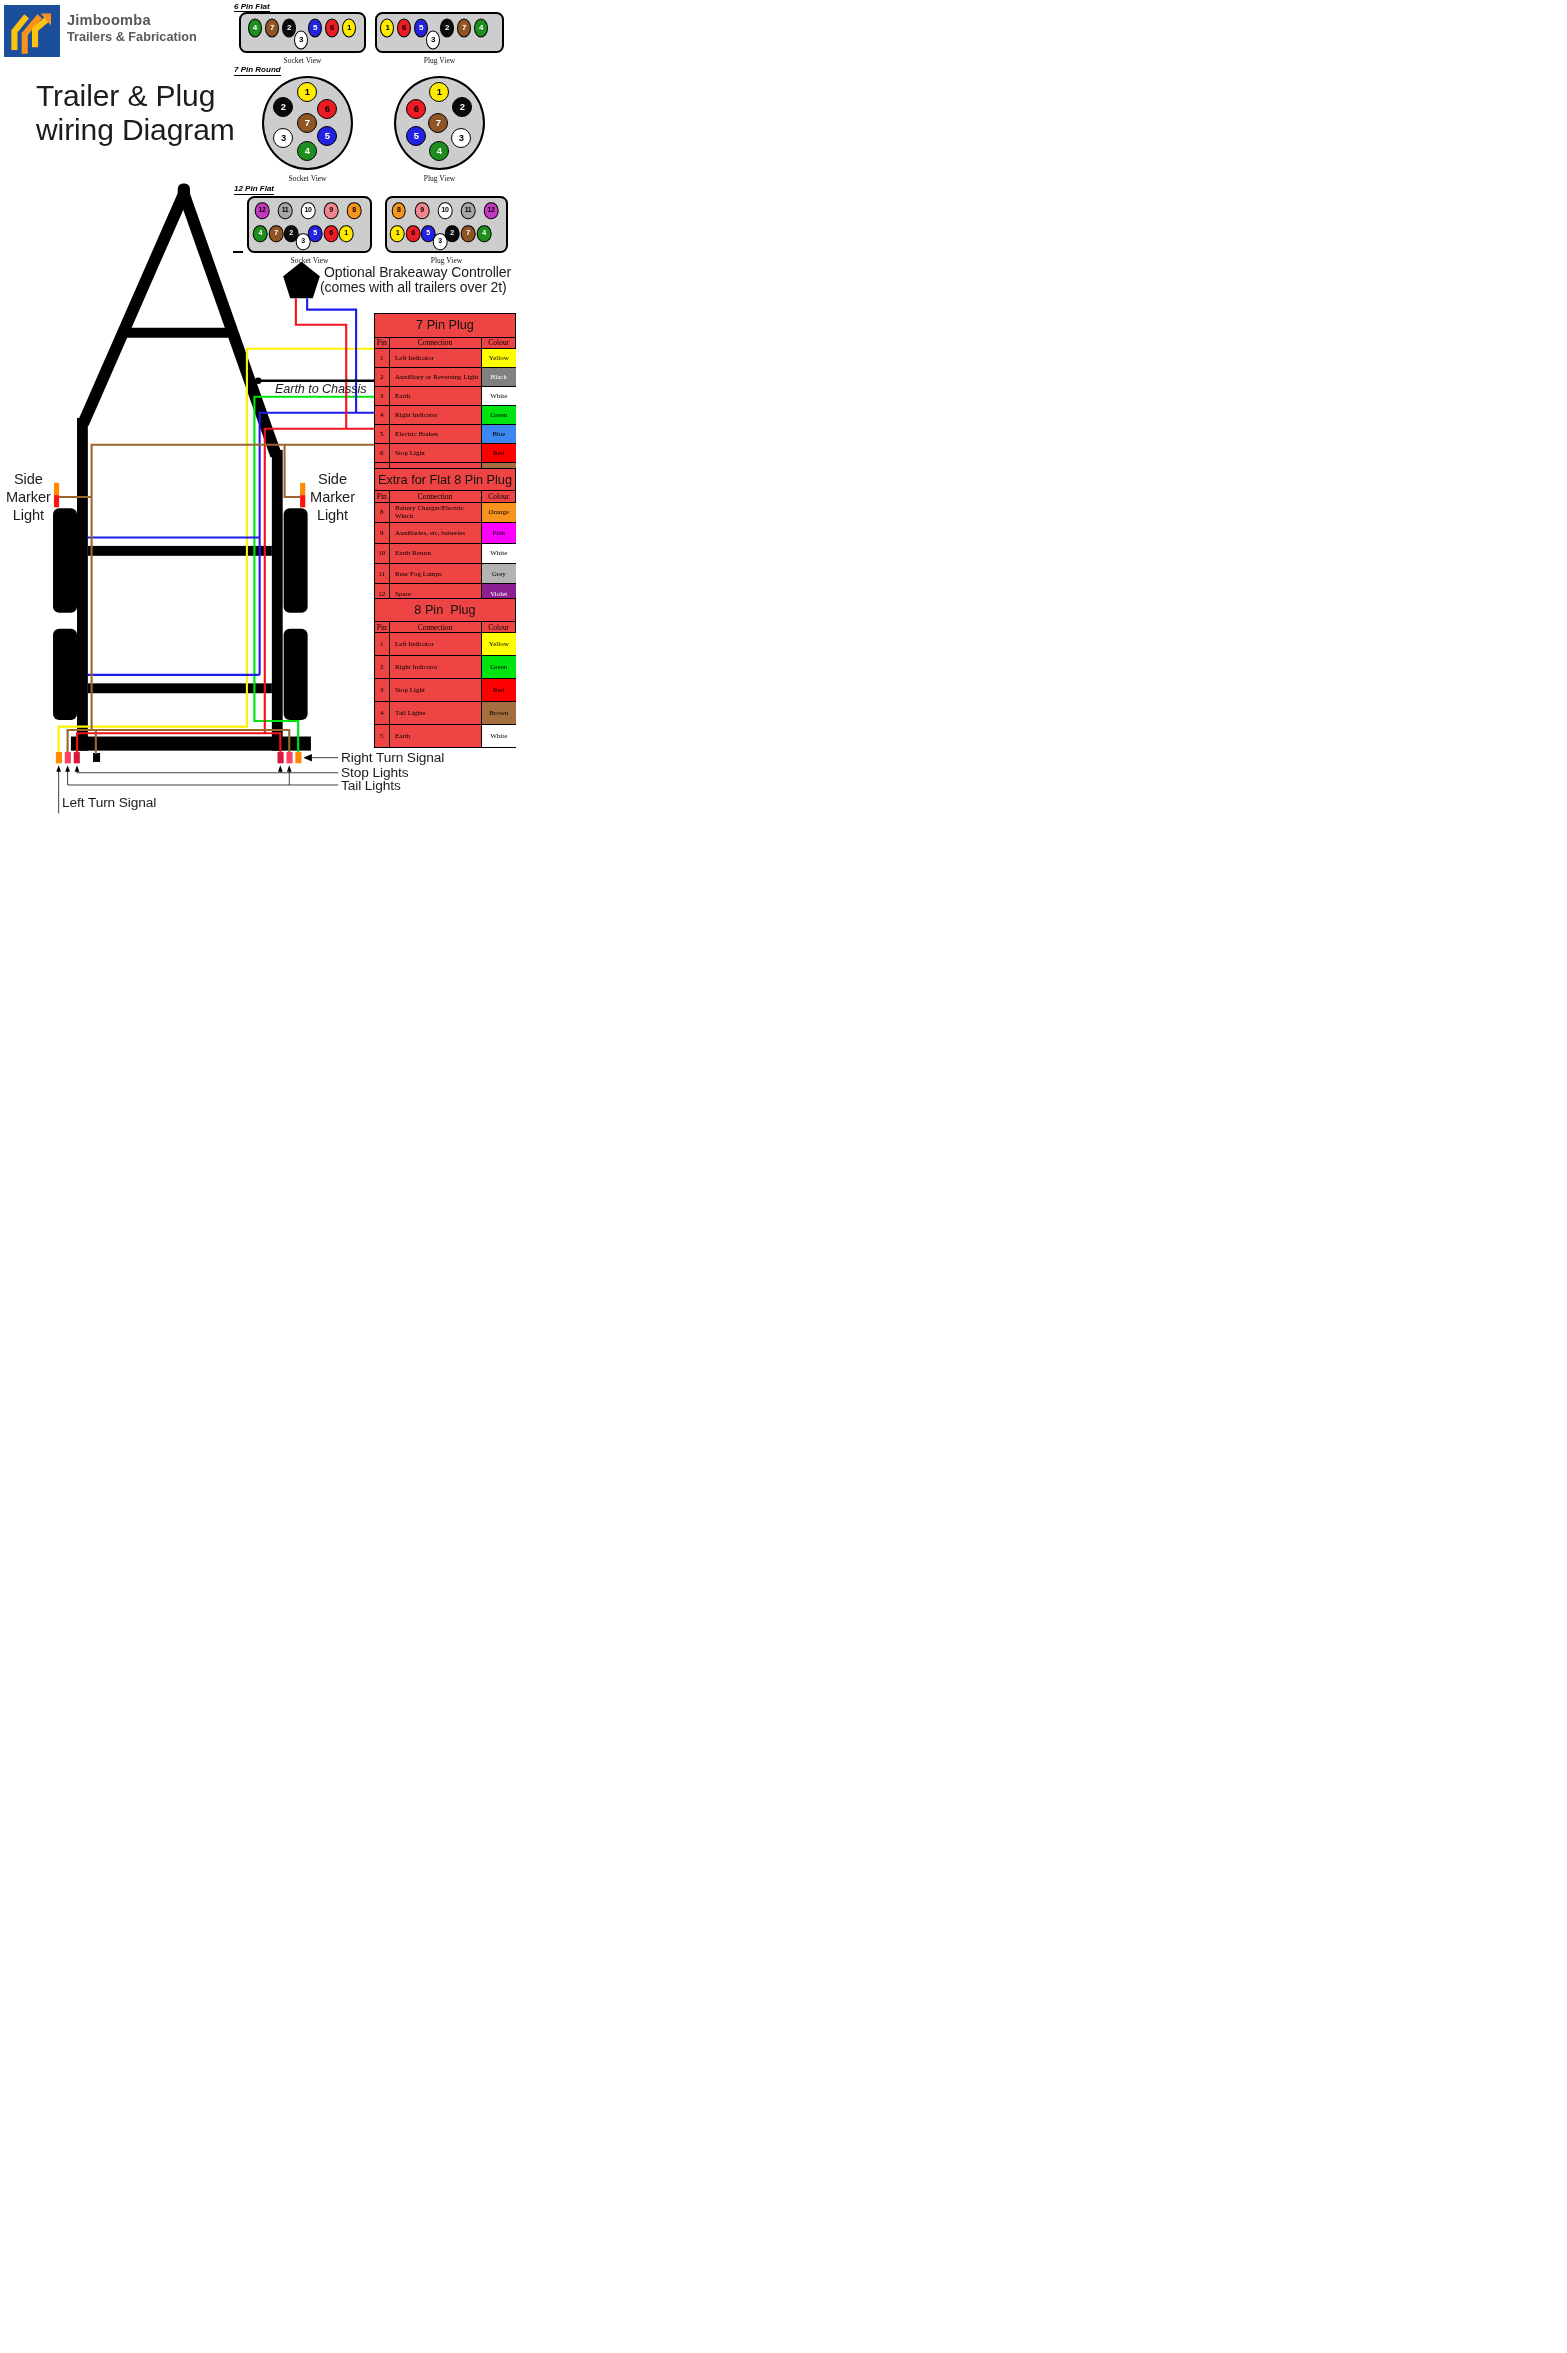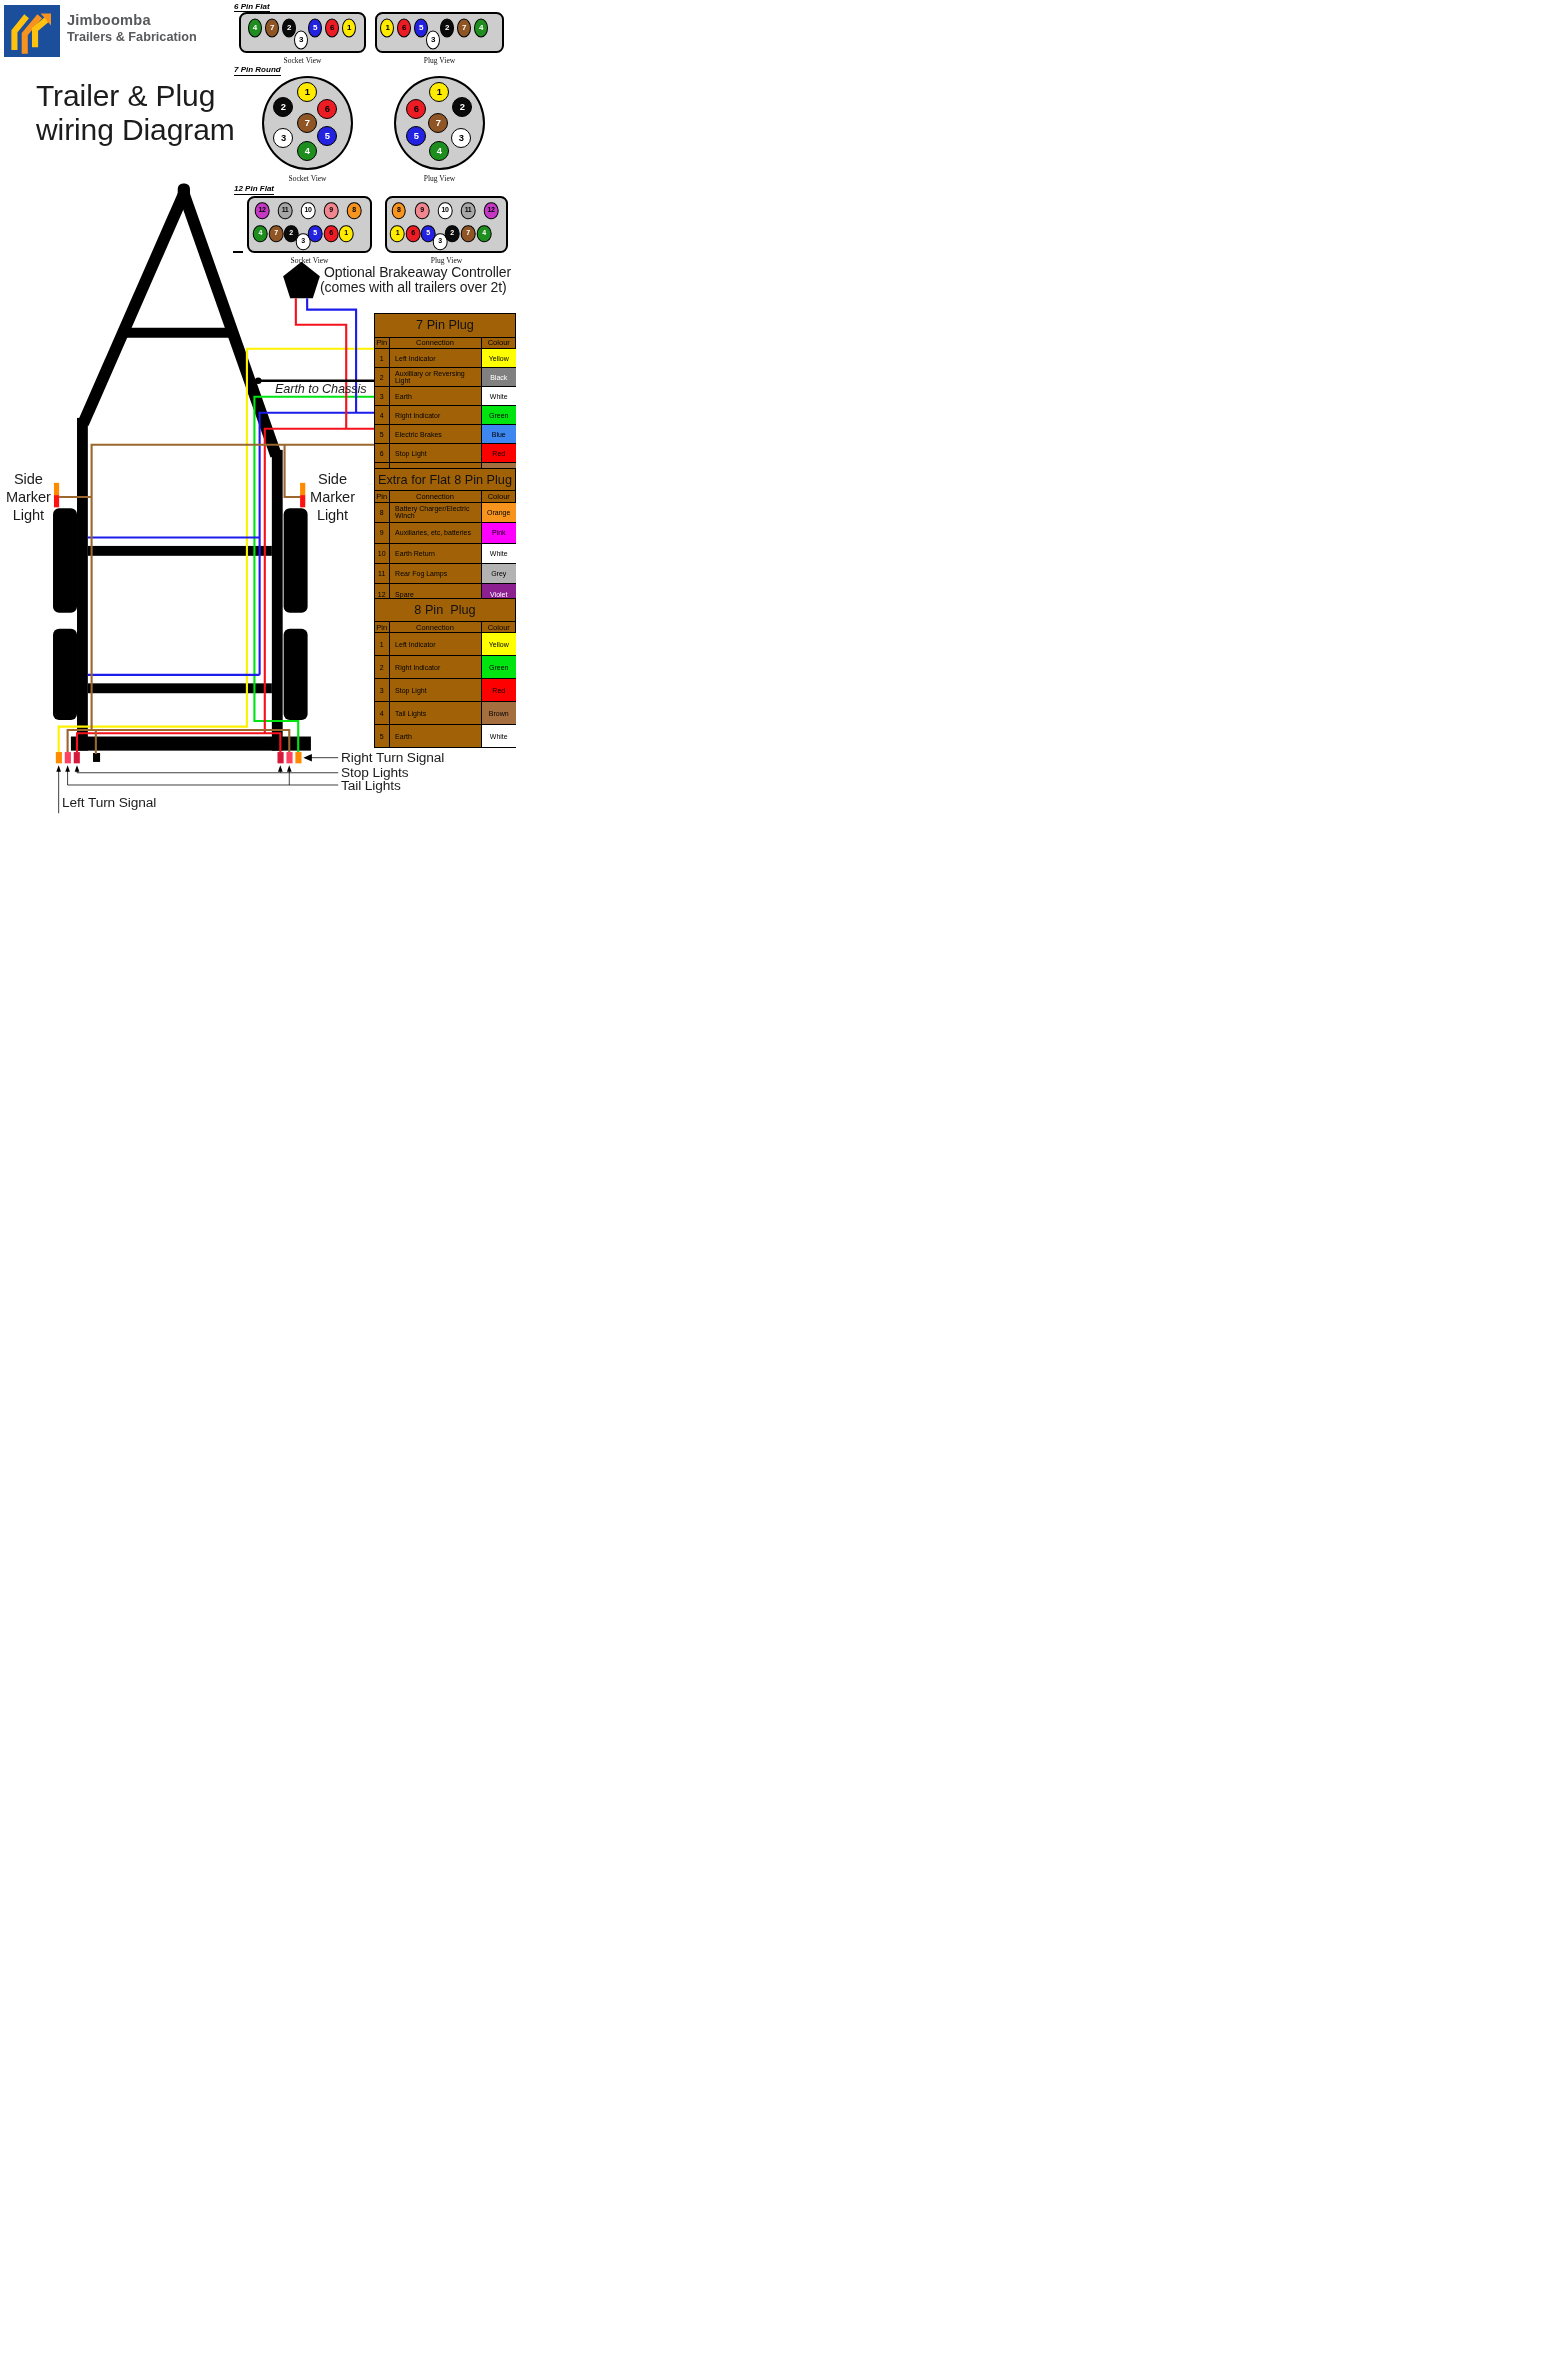--- a/index.html
+++ b/index.html
@@ -29,24 +29,24 @@
 
   
   .thin{font-weight:300;color:#1c1c1c;letter-spacing:-0.1px;}
   .brk1{left:324px;top:252px;font-size:14px;margin-top:12px;}
   .brk2{left:320px;top:279px;font-size:14px;}
   .earthlab{left:275px;top:382px;font-size:12.7px;font-style:italic;}
   .sml{width:49px;text-align:center;font-size:14.6px;line-height:18px;}
   .blab{font-size:13.7px;white-space:nowrap;}
 
   
-  .tablebox{border:1.9px solid #000;background:#a16207;box-sizing:border-box;width:142px;}
+  .tablebox{border:1.9px solid #000;background:#ef4444;box-sizing:border-box;width:142px;}
   .ttl{border-bottom:1.9px solid #000;text-align:center;font-weight:300;font-size:12.7px;color:#111;
        display:flex;align-items:center;justify-content:center;white-space:pre;}
-  .tablebox table{border-collapse:collapse;width:100%;table-layout:fixed;}
+  .tablebox table{border-collapse:collapse;width:100%;table-layout:fixed;font-family:Liberation Serif, serif;}
   .tablebox th{font-weight:normal;font-size:7.5px;border-bottom:1.9px solid #000;padding:0.9px 0;}
   .tablebox th,.tablebox td{border-left:1.4px solid #000;}
   .tablebox th:first-child,.tablebox td:first-child{border-left:none;}
   .tablebox td{border-top:1.4px solid #000;font-size:7px;vertical-align:middle;}
   .tablebox tbody tr:first-child td{border-top:none;}
   .tablebox td:nth-child(1){text-align:center;}
   .tablebox td:nth-child(2){padding-left:5.6px;}
   .tablebox td:nth-child(3){text-align:center;}
   .c-pin{width:14px;}.c-conn{width:92px;}.c-col{width:35px;}
   .rows34 td{height:16px;}.rows37 td{height:17.4px;}.rows43 td{height:20px;}

